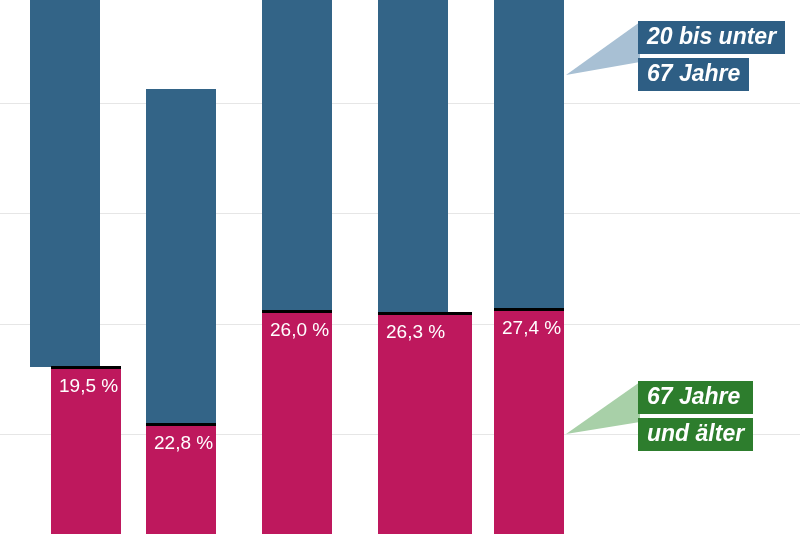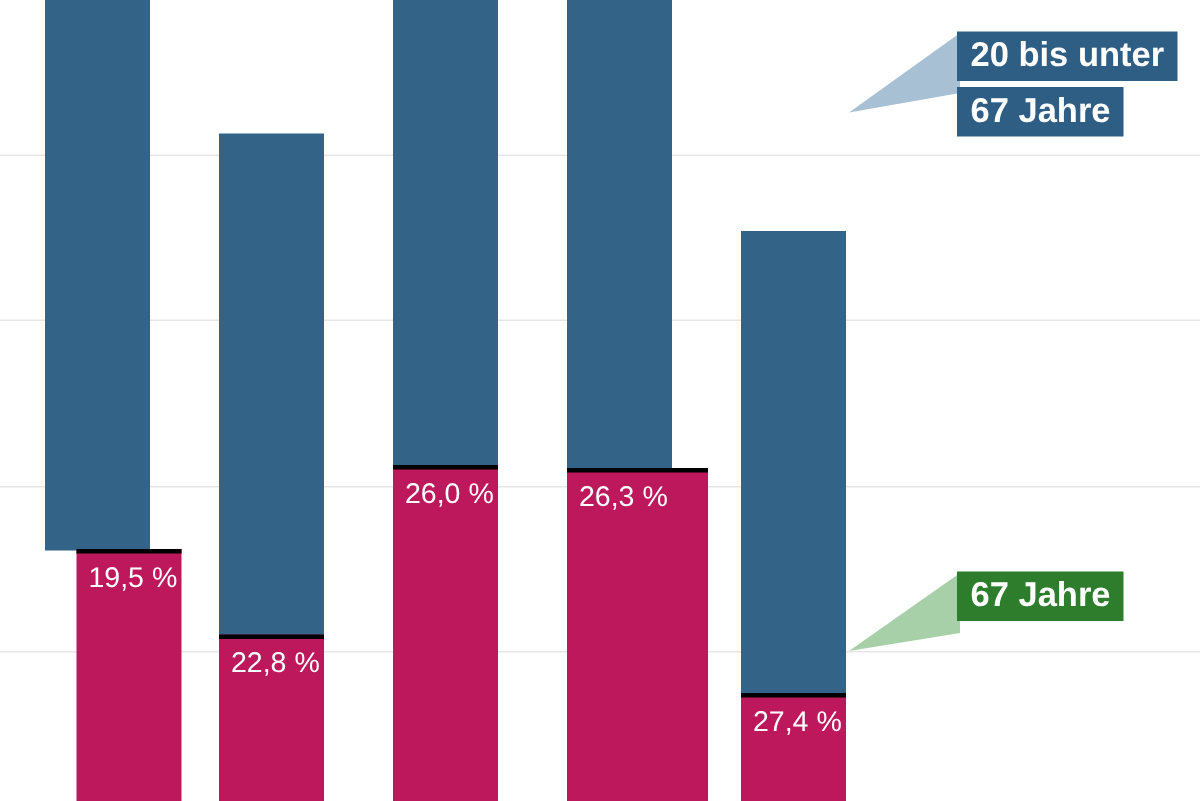--- a/index.html
+++ b/index.html
@@ -74,20 +74,21 @@
     align-items: stretch;
   }
   .callout-row {
     color: #ffffff;
     font-size: 23px;
     font-weight: bold;
     font-family: "Liberation Sans", sans-serif;
     padding: 3px 9px 5px 9px;
     white-space: nowrap;
     line-height: 1.08;
+    font-style: italic;
   }
   .callout-blue .callout-row {
     background: #2e5e84;
   }
   .callout-green .callout-row {
     background: #2d7d2d;
   }
   .callout-row.row-gap {
     margin-top: 4px;
   }
@@ -131,21 +132,21 @@
       </div>
     </div>
 
     <div class="bar-group" style="left:378px; width:70px; height:534px;">
       <div class="seg seg-top" style="top:0px; height:313px;"></div>
       <div class="seg seg-bottom" style="top:312px; height:222px;padding-left:24px;">
         <span class="seg-label">26,3 %</span>
       </div>
     </div>
 
-    <div class="bar-group" style="left:494px; width:70px; height:380px;">
+    <div class="bar-group" style="left:494px; width:70px; height:534px;">
       <div class="seg seg-top" style="top:0px; height:309px;"></div>
       <div class="seg seg-bottom" style="top:308px; height:226px;">
         <span class="seg-label">27,4 %</span>
       </div>
     </div>
 
     <div class="callout callout-blue" style="left:0px; top:0px; width:800px; height:120px;">
       <svg class="callout-line" width="800" height="120">
         <polygon points="566,75 640,22 640,62" fill="#a8c0d4"></polygon>
       </svg>
@@ -154,17 +155,18 @@
         <div class="callout-row row-second row-gap">67 Jahre</div>
       </div>
     </div>
 
     <div class="callout callout-green" style="left:0px; top:360px; width:800px; height:120px;">
       <svg class="callout-line" width="800" height="120">
         <polygon points="566,74 640,22 640,62" fill="#a8d0a8"></polygon>
       </svg>
       <div class="callout-box" style="left:638px; top:21px;">
         <div class="callout-row row-first">67 Jahre</div>
+        <div class="callout-row row-second row-gap">und älter</div>
       </div>
     </div>
 
   </div>
 </div>
 
 </body></html>

